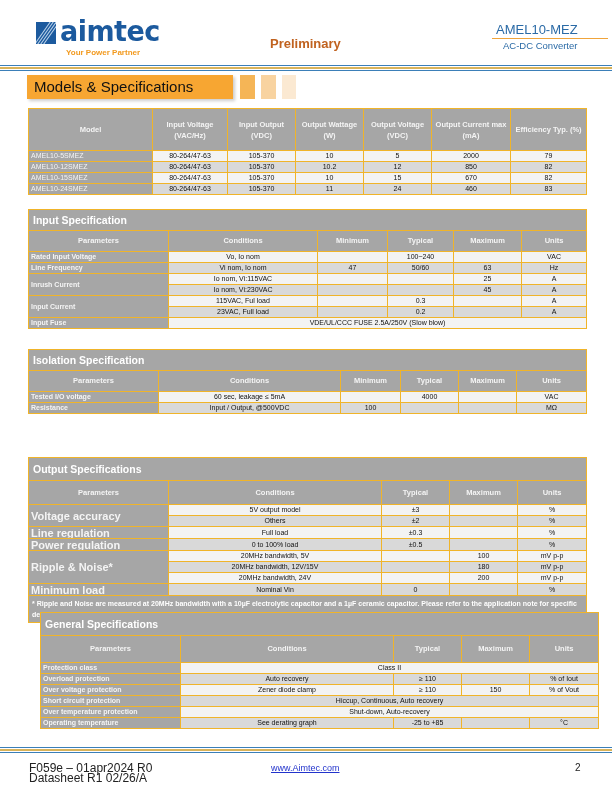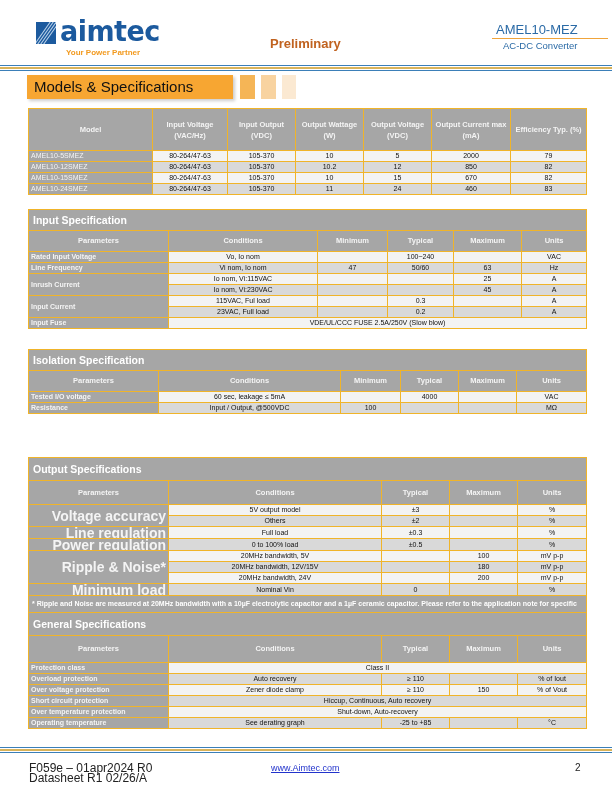--- a/index.html
+++ b/index.html
@@ -25,21 +25,21 @@
 
   
   table { border-collapse: collapse; position: absolute; left: 28px; width: 558px; table-layout: fixed; }
   td, th { border: 1px solid #f0b429; font-size: 7px; color: #111; padding: 0 2px; height: 10px; line-height: 10px; text-align: center; white-space: nowrap; overflow: hidden; }
   th { background: #a6a6a6; color: #f4f4f4; font-weight: bold; font-size: 7.5px; }
   td.p { background: #a6a6a6; color: #f4f4f4; text-align: left; font-weight: bold; }
   td.m { background: #a6a6a6; color: #f4f4f4; text-align: left; }
   tr.odd td:not(.p):not(.m) { background: #f3f3f3; }
   tr.even td:not(.p):not(.m) { background: #d9d9d9; }
   .ttitle td { background: #a6a6a6; color: #ffffff; font-size: 10.5px; font-weight: bold; text-align: left; height: 20px; line-height: 20px; padding-left: 4px; }
-  .big-p td.p { font-size: 14px; text-align: right; }
+  .big-p td.p { font-size: 11px; }
   .note td { background: #a6a6a6; color: #ffffff; text-align: left; white-space: normal; line-height: 11px; height: auto; font-size: 7px; font-weight: bold; padding: 2px 3px; }
 
   
   .ftr-line1 { left: 0; top: 747px; width: 612px; height: 1px; background: #3b7fb8; }
   .ftr-line2 { left: 0; top: 749px; width: 612px; height: 2px; background: #d9b35a; }
   .ftr-line3 { left: 0; top: 752px; width: 612px; height: 1px; background: #3b7fb8; }
   .ftr-left { left: 29px; top: 763px; font-size: 12px; color: #222; line-height: 10px; }
   .ftr-link { left: 271px; top: 763px; font-size: 9px; color: #2233cc; text-decoration: underline; }
   .ftr-page { left: 575px; top: 762px; font-size: 10px; color: #222; }
 </style>
@@ -313,21 +313,21 @@
     <td>0</td>
     <td></td>
     <td>%</td>
   </tr>
   <tr class="note">
         <td colspan="5" style="height:22px">* Ripple and Noise are measured at 20MHz bandwidth with a 10µF electrolytic capacitor and a 1µF ceramic capacitor. Please refer to the application note for specific details.</td>
       </tr>
 </tbody>
   </table>
 
-<table style="top:612px;">
+<table style="top:612px;margin-left:12px;">
   <colgroup>
       <col style="width:140px">
       <col style="width:213px">
       <col style="width:68px">
       <col style="width:68px">
       <col style="width:69px">
     </colgroup>
   <tbody>
       <tr class="ttitle">
         <td colspan="5" style="height:22px">General Specifications</td>

